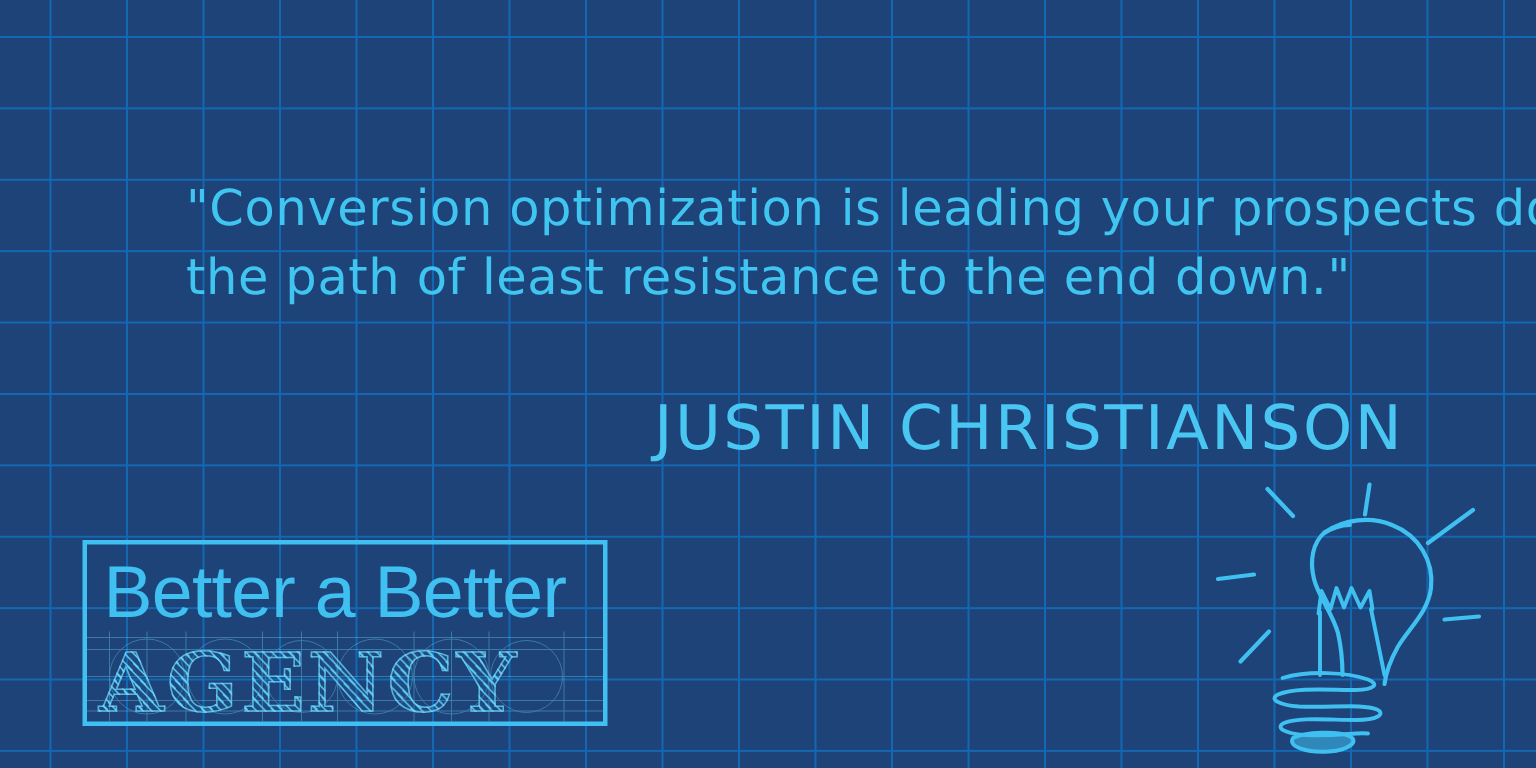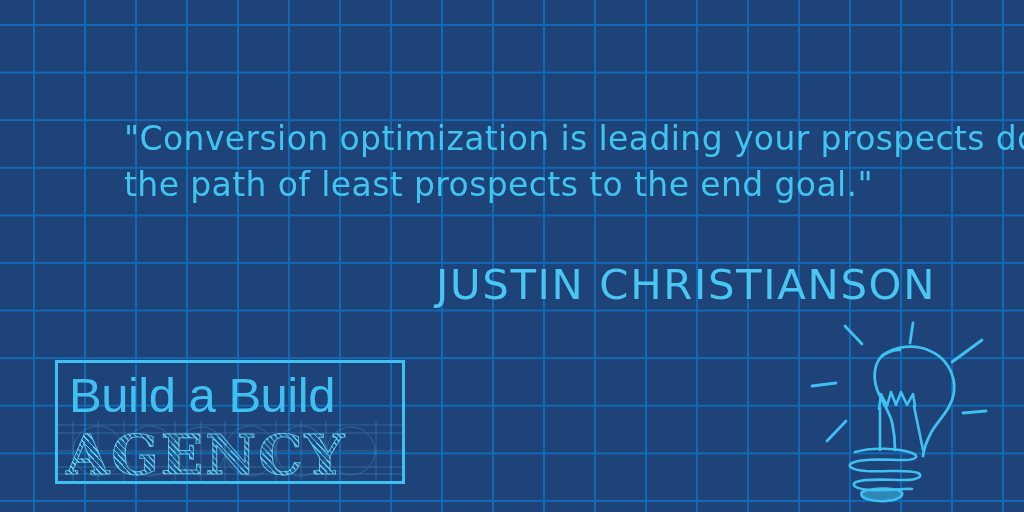--- a/index.html
+++ b/index.html
@@ -122,21 +122,21 @@
     height: 212px;
   }
 </style>
 </head>
 <body>
 
 <div id="canvas">
 
   <div id="quote-block">
     <div class="quote-line">"Conversion optimization is leading your prospects down</div>
-    <div class="quote-line">the path of least prospects to the end goal."</div>
+    <div class="quote-line">the path of least resistance to the end down."</div>
   </div>
 
   <div id="author">JUSTIN CHRISTIANSON</div>
 
   <div id="logo-box">
     <div id="logo-inner">
 
       <svg class="blueprint-lines" width="344" height="118" viewBox="0 0 344 118" fill="none">
         <g stroke="#6fd4f4" stroke-width="0.6" opacity="0.42">
           <line x1="0" y1="62" x2="344" y2="62"></line>
@@ -156,21 +156,21 @@
           <line x1="167" y1="58" x2="167" y2="118"></line>
           <line x1="218" y1="58" x2="218" y2="118"></line>
           <line x1="268" y1="58" x2="268" y2="118"></line>
           <line x1="318" y1="58" x2="318" y2="118"></line>
           <line x1="40" y1="58" x2="40" y2="118"></line>
           <line x1="143" y1="58" x2="143" y2="118"></line>
           <line x1="243" y1="58" x2="243" y2="118"></line>
         </g>
       </svg>
 
-      <div id="logo-top">Build a Build</div>
+      <div id="logo-top">Better a Better</div>
 
       <div id="logo-bottom-wrap">
         <div id="logo-bottom">AGENCY</div>
       </div>
     </div>
   </div>
 
   <svg id="bulb" viewBox="0 0 224 212" fill="none" stroke="#3fc0f0" stroke-width="2.6" stroke-linecap="round" stroke-linejoin="round">
 
     <g stroke-width="2.8">

